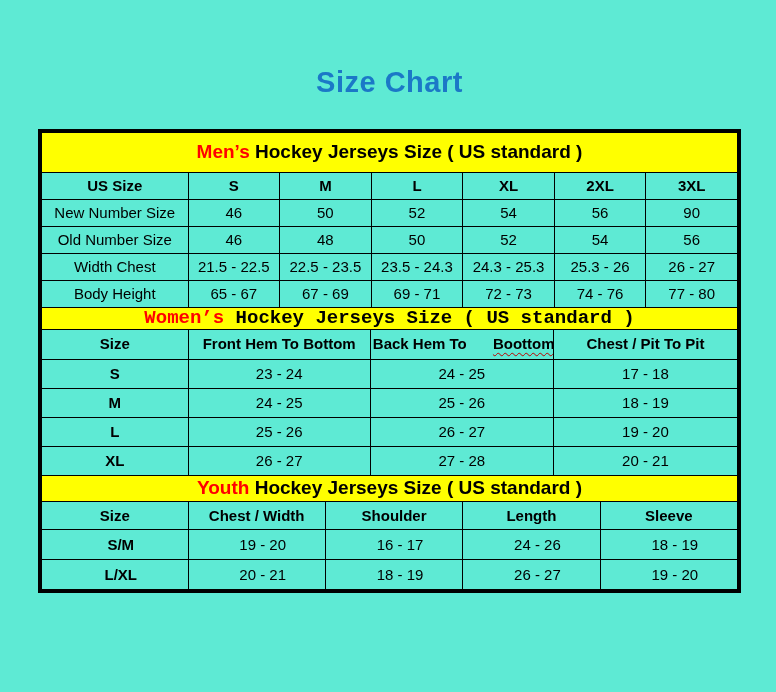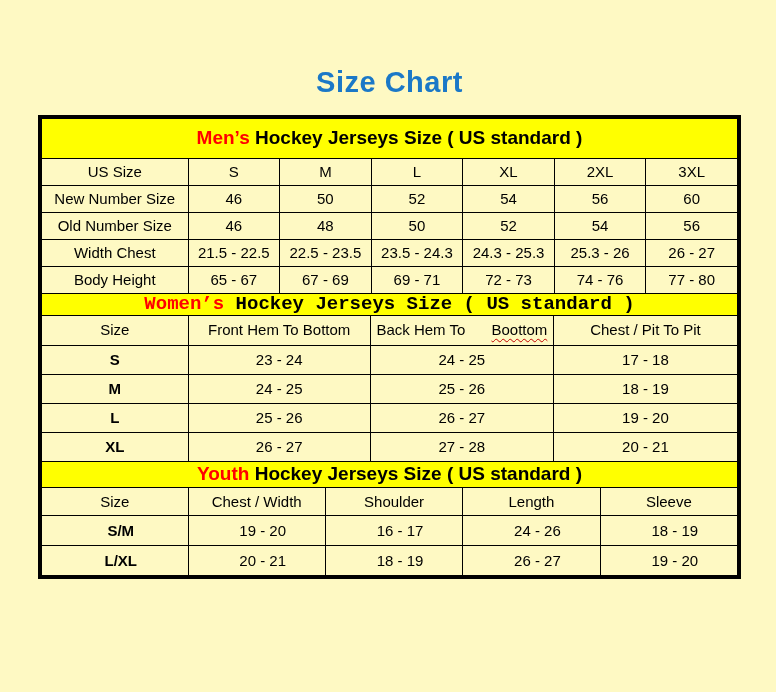--- a/index.html
+++ b/index.html
@@ -14,38 +14,38 @@
     margin: 0;
     padding: 0;
     background: #FFFFFF;
     font-family: "Liberation Sans", sans-serif;
     color: #000;
   }
   .page {
     position: relative;
     width: 776px;
     height: 692px;
-    background: #fef9c3;
+    background: #5eead4;
     overflow: hidden;
   }
   .page-title {
     position: absolute;
     top: 66px;
     left: 38px;
     width: 703px;
     text-align: center;
     font-size: 29px;
     font-weight: bold;
     letter-spacing: 0.5px;
     color: var(--title_blue, #1B78C7);
   }
   .chart-wrap {
     position: absolute;
     left: 38px;
-    top: 115px;
+    top: 129px;
     width: 703px;
     border: 3px solid var(--border_black, #000);
   }
   table {
     width: 100%;
     border-collapse: collapse;
     table-layout: fixed;
   }
   td, th {
     border: 1.4px solid var(--border_black, #000);
@@ -66,21 +66,21 @@
   .band-rest { color: #000; }
   .men-table .band-row td     { height: 40px; }
   .women-table .band-row td   { height: 20px; border-top: none; font-family: Liberation Mono, monospace; }
   .youth-table .band-row td   { height: 26px; border-top: none; }
   .men-table .head-row th     { height: 27px; }
   .women-table .head-row th   { height: 30px; }
   .youth-table .head-row th   { height: 28px; }
   .men-table .data-row td     { height: 27px; }
   .women-table .data-row td   { height: 29px; }
   .youth-table .data-row td   { height: 30px; padding-left: 14px; }
-  th { font-weight: normal; }
+  th { font-weight: bold; }
   .row-label-plain { font-weight: normal; }
   .row-label-bold  { font-weight: bold; }
   .squiggle {
     text-decoration-line: underline;
     text-decoration-style: wavy;
     text-decoration-color: var(--squiggle_red, #C00000);
     text-decoration-thickness: 1px;
     text-underline-offset: 3px;
     margin-left: 22px;
   }
@@ -117,21 +117,21 @@
         <th>2XL</th>
         <th>3XL</th>
       </tr>
       <tr class="data-row">
         <td class="row-label-plain">New Number Size</td>
         <td>46</td>
         <td>50</td>
         <td>52</td>
         <td>54</td>
         <td>56</td>
-        <td>60</td>
+        <td>90</td>
       </tr>
       <tr class="data-row">
         <td class="row-label-plain">Old Number Size</td>
         <td>46</td>
         <td>48</td>
         <td>50</td>
         <td>52</td>
         <td>54</td>
         <td>56</td>
       </tr>

